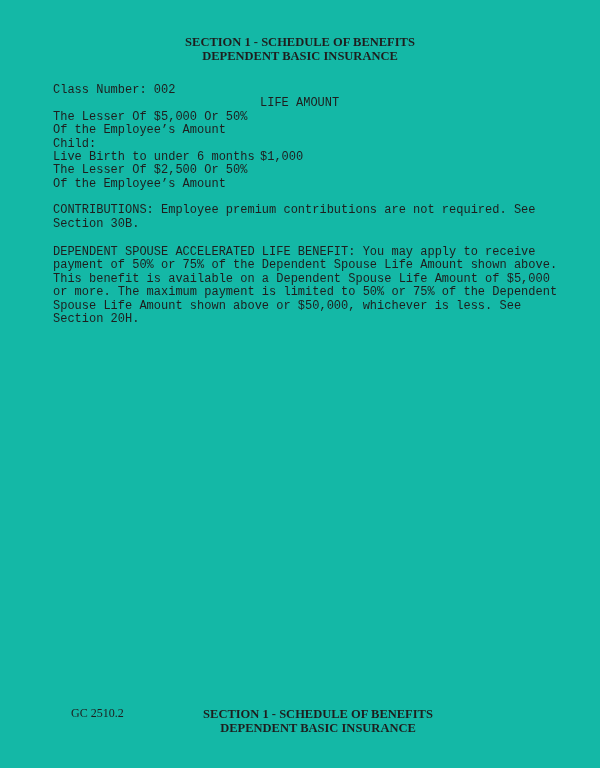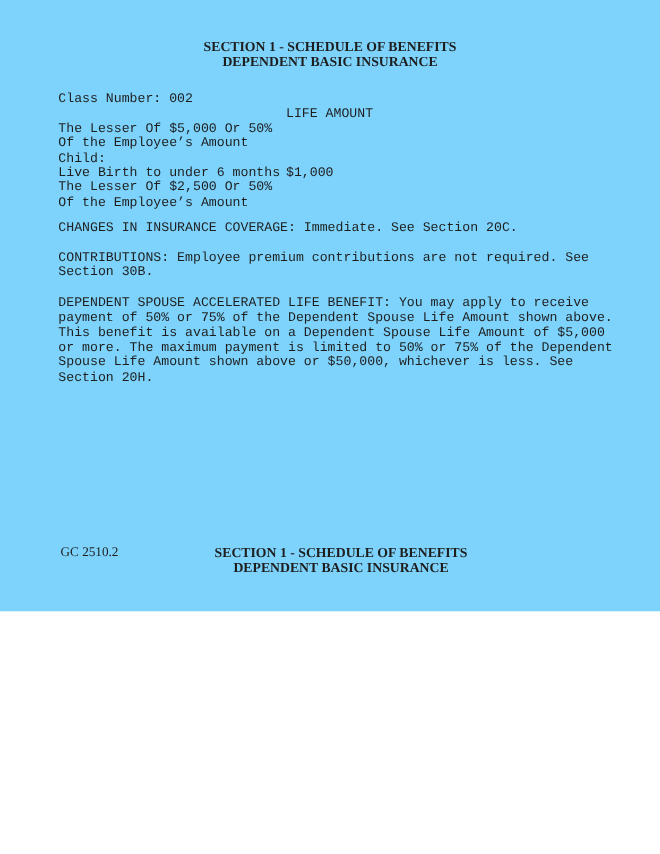--- a/index.html
+++ b/index.html
@@ -3,22 +3,22 @@
 <meta charset="utf-8">
 <style>
   html, body {
     margin: 0;
     padding: 0;
     background: #ffffff;
   }
   .page {
     position: relative;
     width: 600px;
-    height: 556px;
-    background: #7dd3fc;
+    height: 768px;
+    background: #14b8a6;
     color: #1e1e1e;
     font-family: "Liberation Serif", "DejaVu Serif", serif;
     font-size: 12px;
     line-height: 13.4px;
     overflow: hidden;
     box-sizing: border-box;
   }
   .doc-header {
     padding-top: 35px;
     text-align: center;
@@ -46,21 +46,21 @@
   }
   .contributions-line {
     margin: 13px 0 0 0;
   }
   .accel-paragraph {
     margin: 15px 0 0 0;
     width: 508px;
   }
   .doc-footer {
     position: absolute;
-    left: 0;
+    left: 16px;
     right: 0;
     bottom: 31px;
     height: 30px;
   }
   .doc-code {
     position: absolute;
     left: 55px;
     top: 0;
     font-size: 12px;
   }
@@ -100,21 +100,20 @@
       </div>
       <div class="row">
         <div class="col-l">Live Birth to under 6 months</div>
         <div class="col-r">$1,000</div>
       </div>
       <div class="row">
         <div class="col-r">The Lesser Of $2,500 Or 50% Of the Employee’s Amount</div>
       </div>
     </div>
 
-    <p class="changes-line">CHANGES IN INSURANCE COVERAGE: Immediate. See Section 20C.</p>
 
     <p class="contributions-line">CONTRIBUTIONS: Employee premium contributions are not required. See Section 30B.</p>
 
     <p class="accel-paragraph">DEPENDENT SPOUSE ACCELERATED LIFE BENEFIT: You may apply to receive payment of 50% or 75% of the Dependent Spouse Life Amount shown above. This benefit is available on a Dependent Spouse Life Amount of $5,000 or more. The maximum payment is limited to 50% or 75% of the Dependent Spouse Life Amount shown above or $50,000, whichever is less. See Section 20H.</p>
 
   </div>
 
   <footer class="doc-footer">
     <div class="doc-code">GC 2510.2</div>
     <div class="footer-center">

